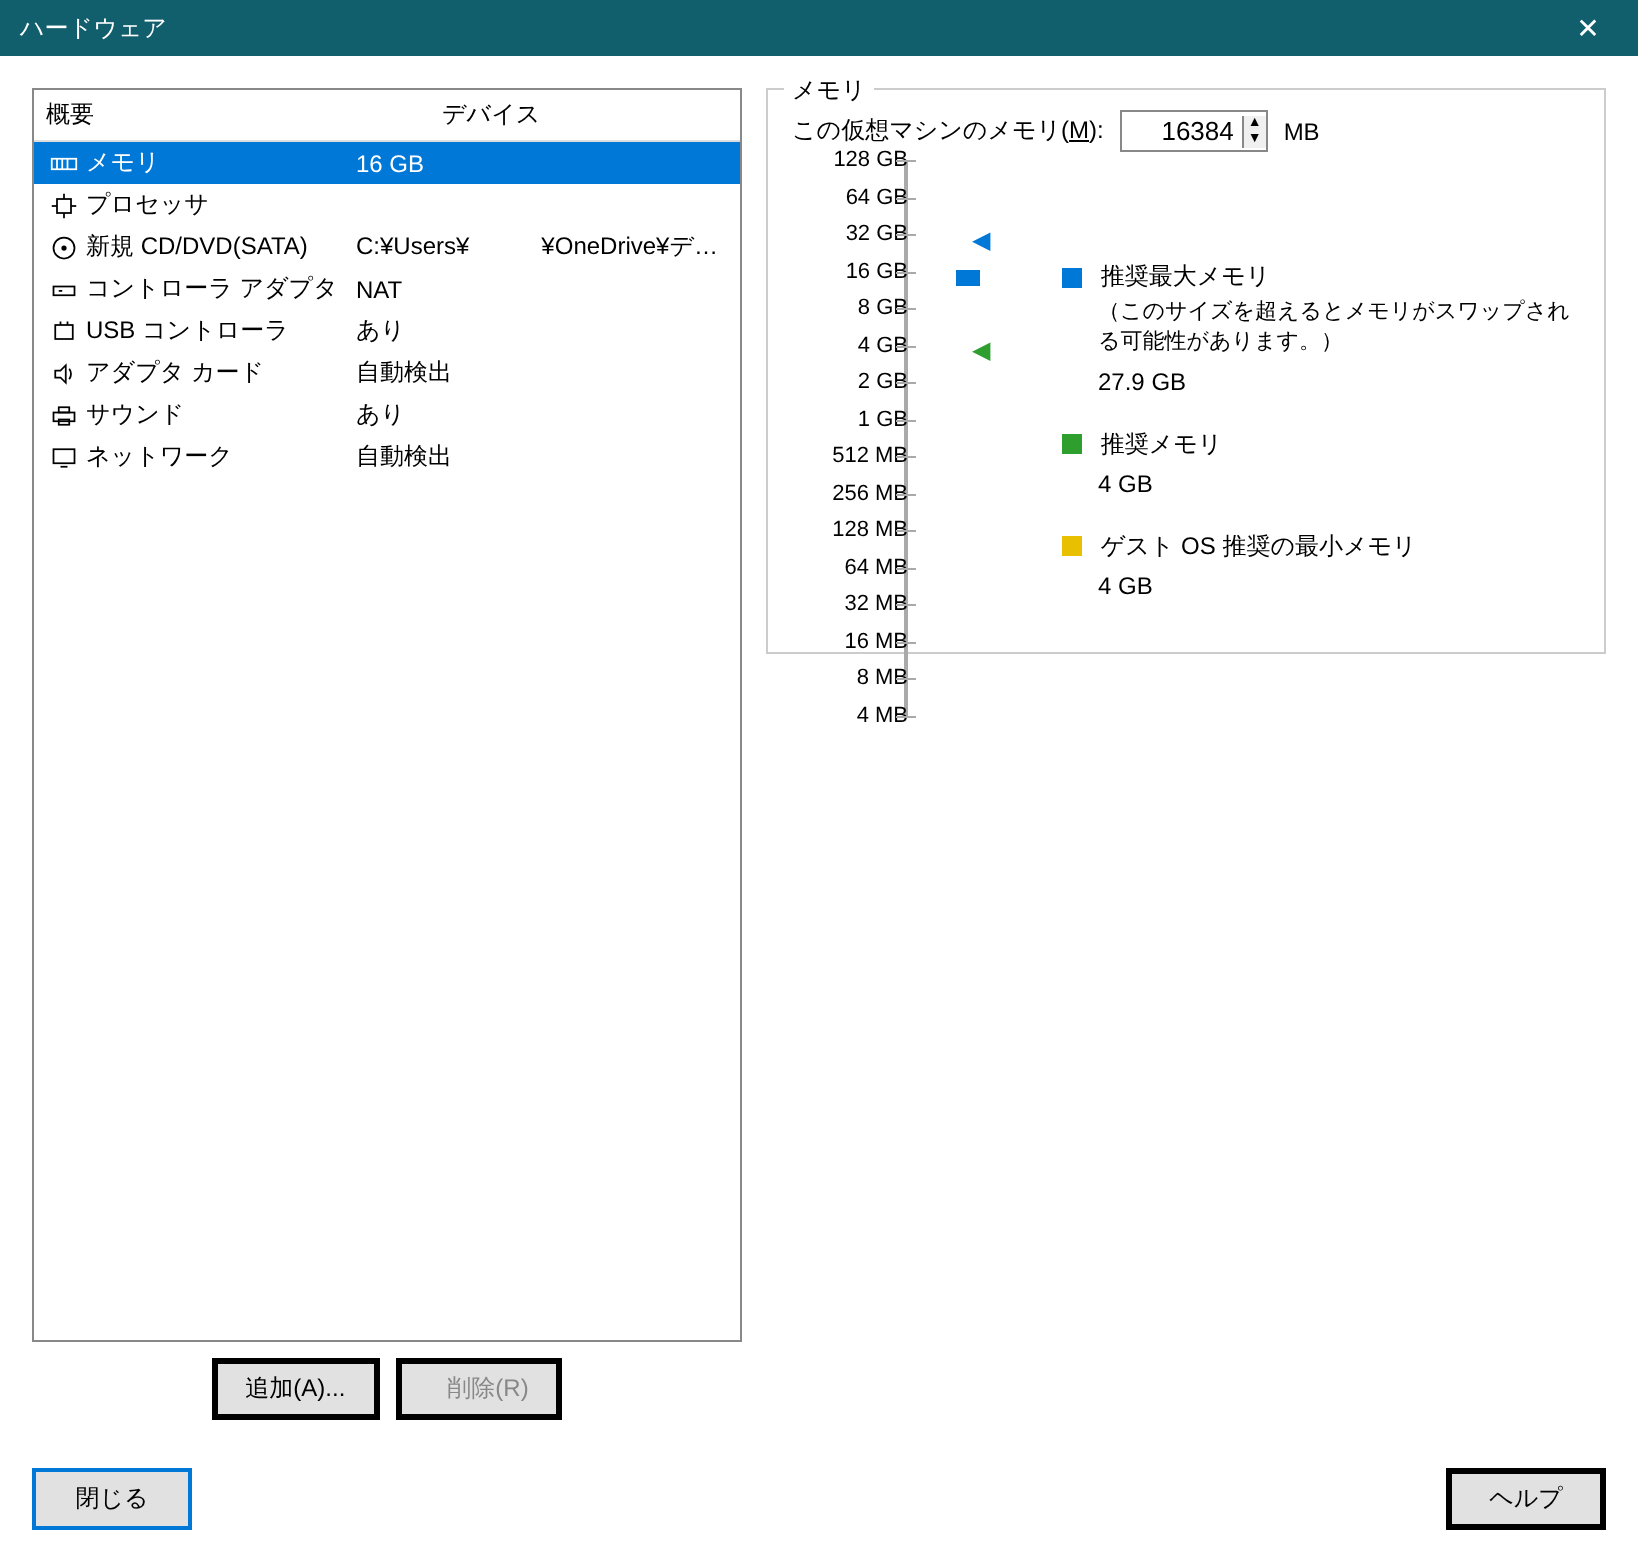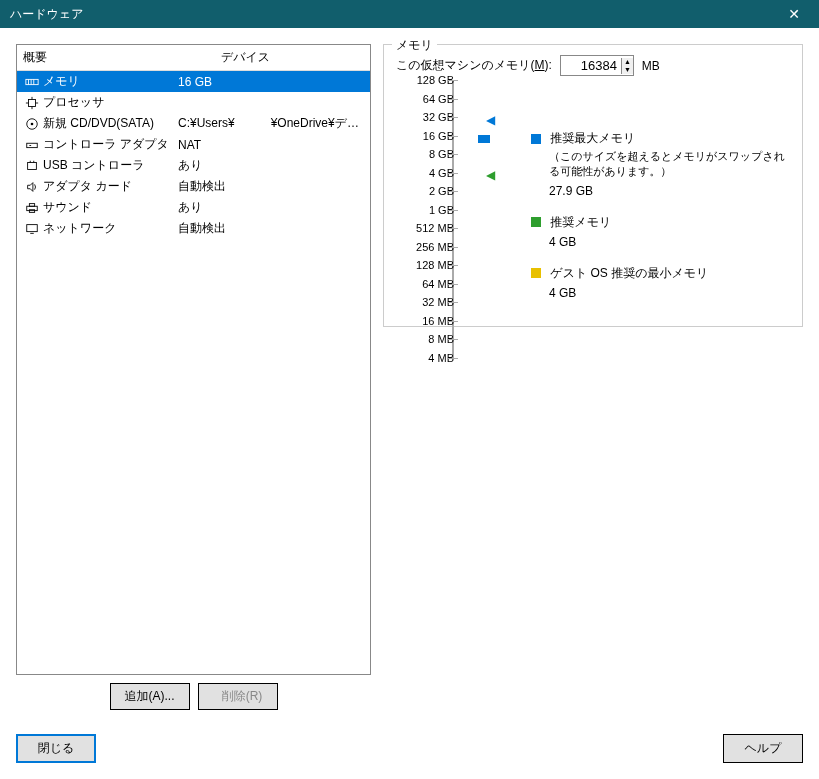--- a/index.html
+++ b/index.html
@@ -17,21 +17,21 @@
 .col-device { width: 155px; }
 .col-summary { flex: 1; }
 
 .list-body .row { display: flex; padding: 2px 6px; align-items: center; }
 .list-body .row.selected { background: #0078d7; color: #fff; }
 .row .icon { width: 18px; display: inline-flex; align-items: center; justify-content: center; }
 .row .device-name { width: 137px; padding-left: 2px; white-space: nowrap; overflow: hidden; }
 .row .summary { flex: 1; white-space: nowrap; overflow: hidden; text-overflow: ellipsis; }
 
 .left-buttons { display: flex; justify-content: center; gap: 8px; margin-top: 8px; }
-.btn { border: 1px solid #000000; background: #e1e1e1; padding: 4px 14px; min-width: 80px; cursor: pointer; font-family: inherit; font-size: 12px; }
+.btn { border: 3px solid #000000; background: #e1e1e1; padding: 4px 14px; min-width: 80px; cursor: pointer; font-family: inherit; font-size: 12px; }
 .btn:disabled { color: #888; padding-left: 23px; }
 
 .right-panel { flex: 1; }
 .groupbox { border: 1px solid #ccc; padding: 10px 12px; position: relative; }
 .groupbox-title { position: absolute; top: -8px; left: 8px; background: #fff; padding: 0 4px; font-size: 12px; }
 .desc { margin: 6px 0 14px 0; line-height: 1.5; }
 
 .mem-input-row { display: flex; align-items: center; gap: 8px; margin-bottom: 4px; }
 .mem-input-row label u { text-decoration: underline; }
 .spinner { display: flex; align-items: center; border: 1px solid #888; }

